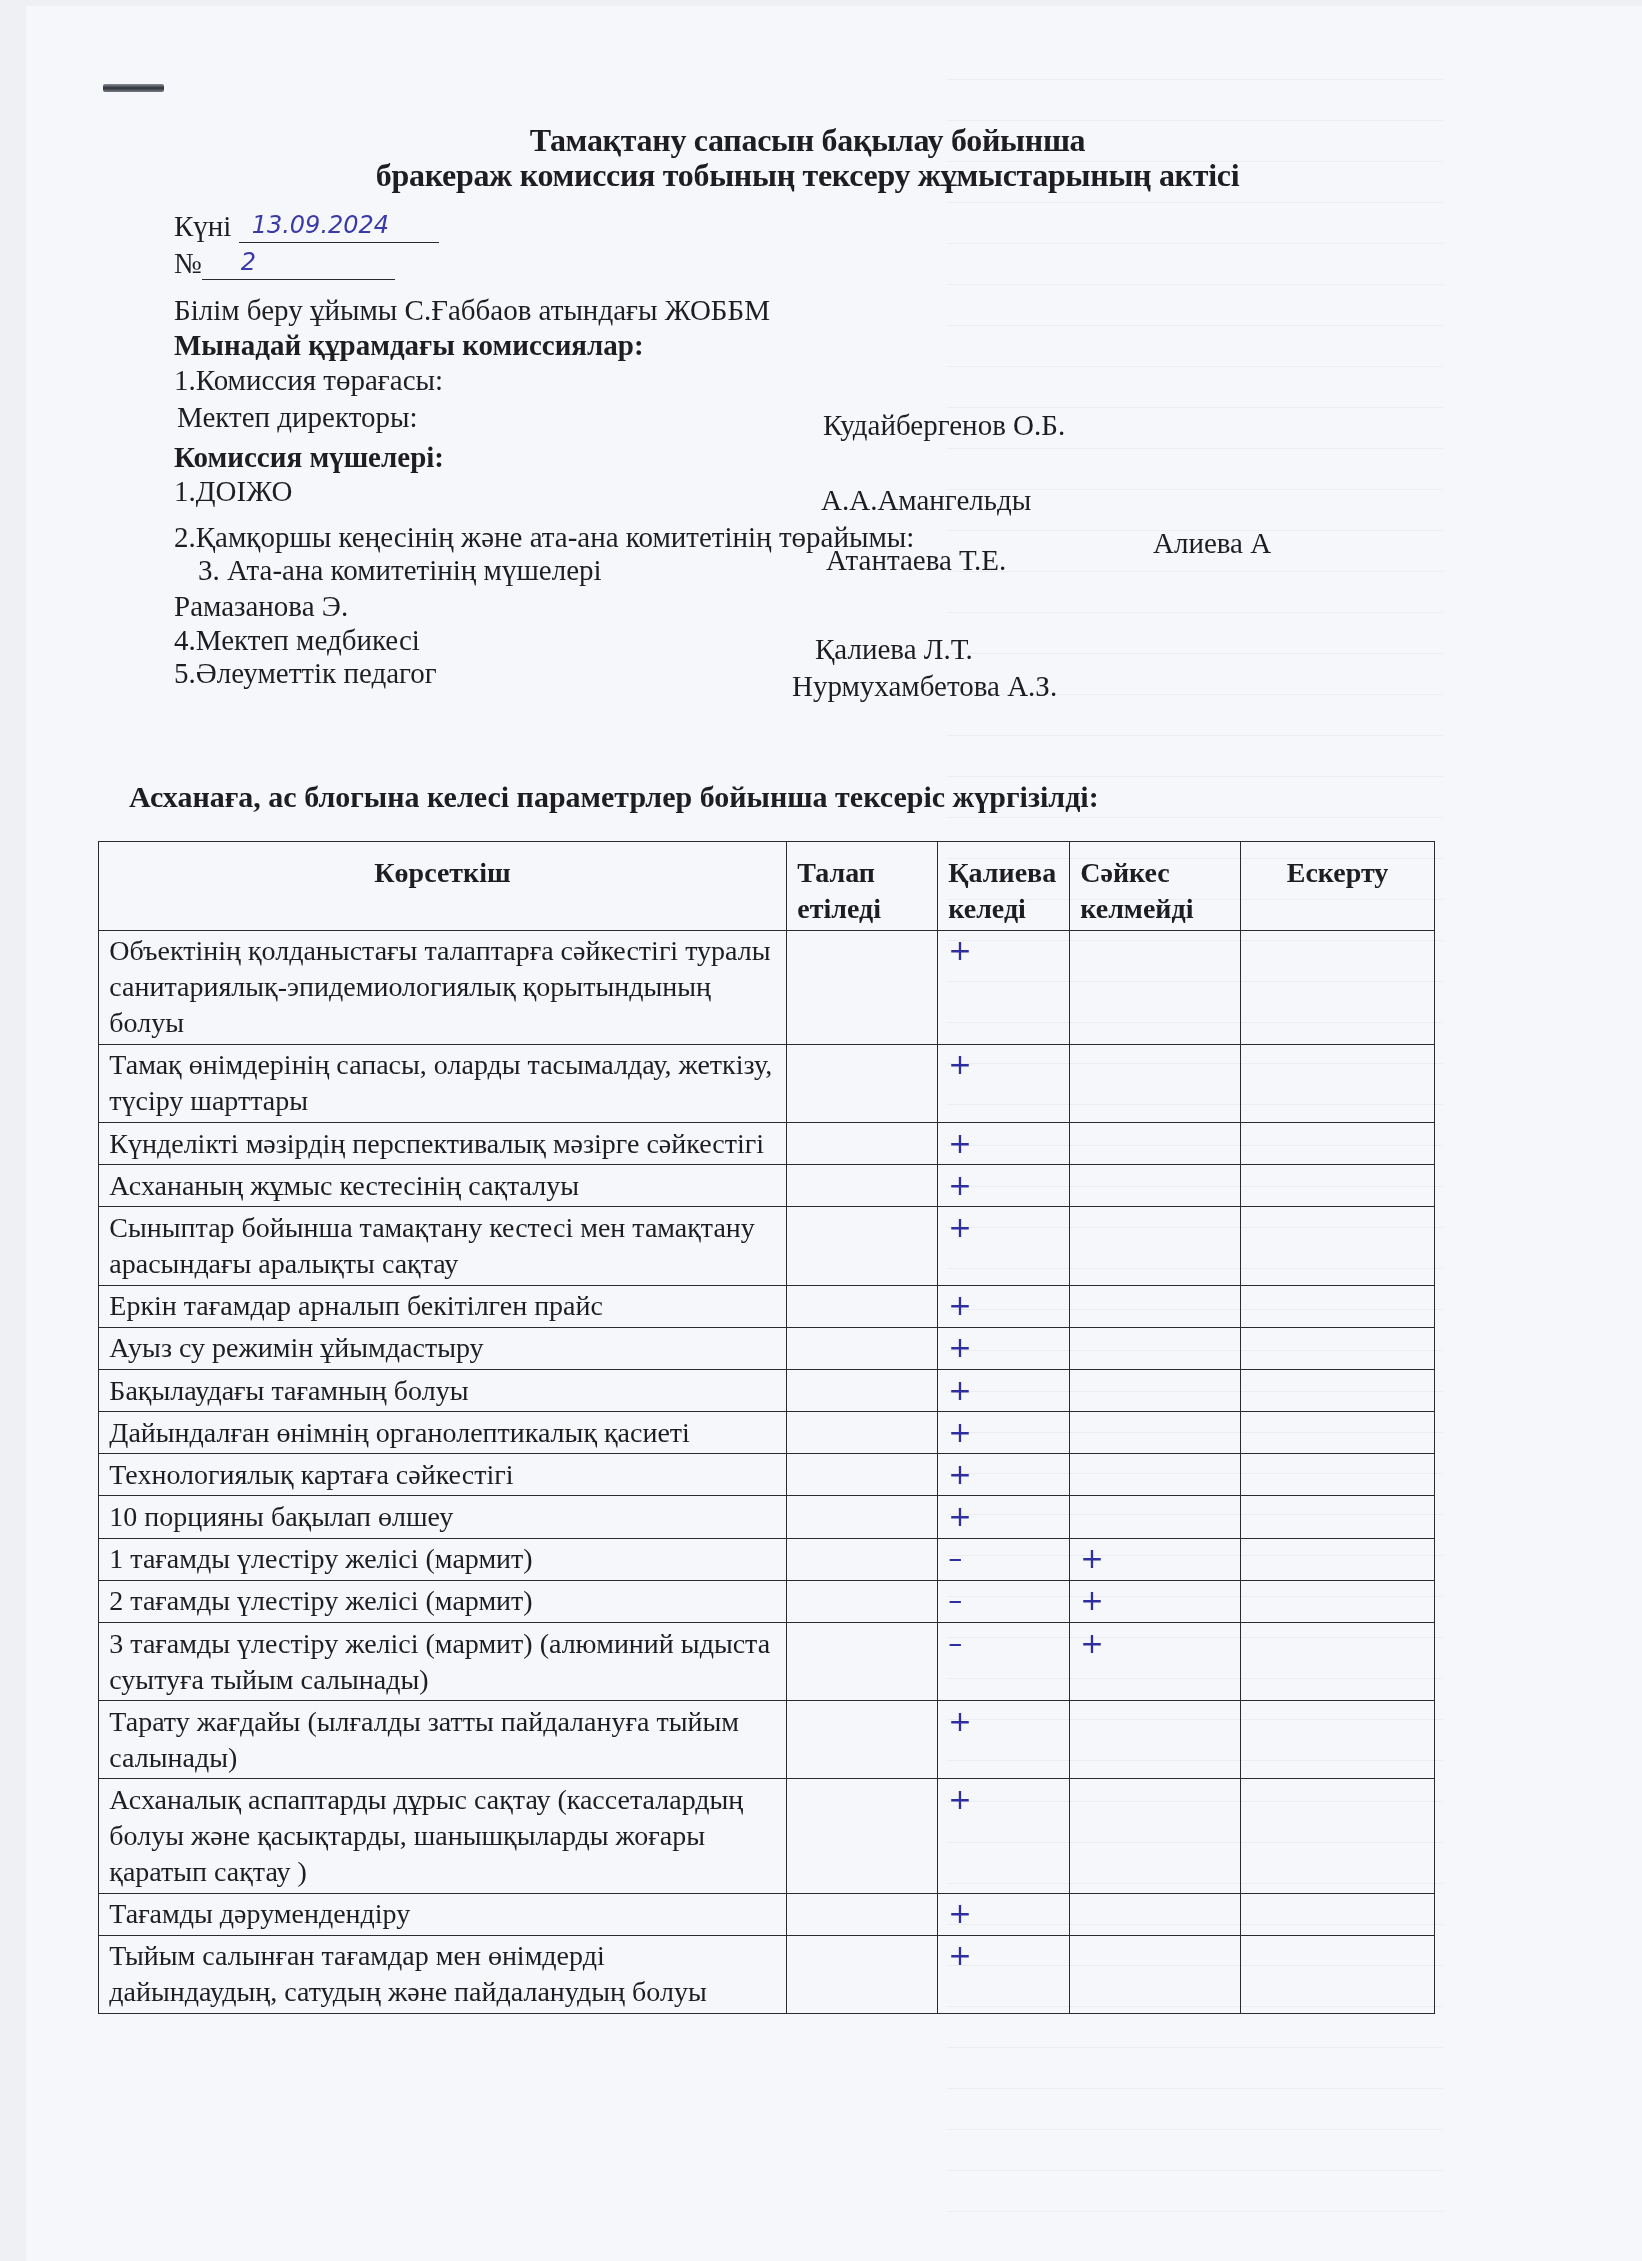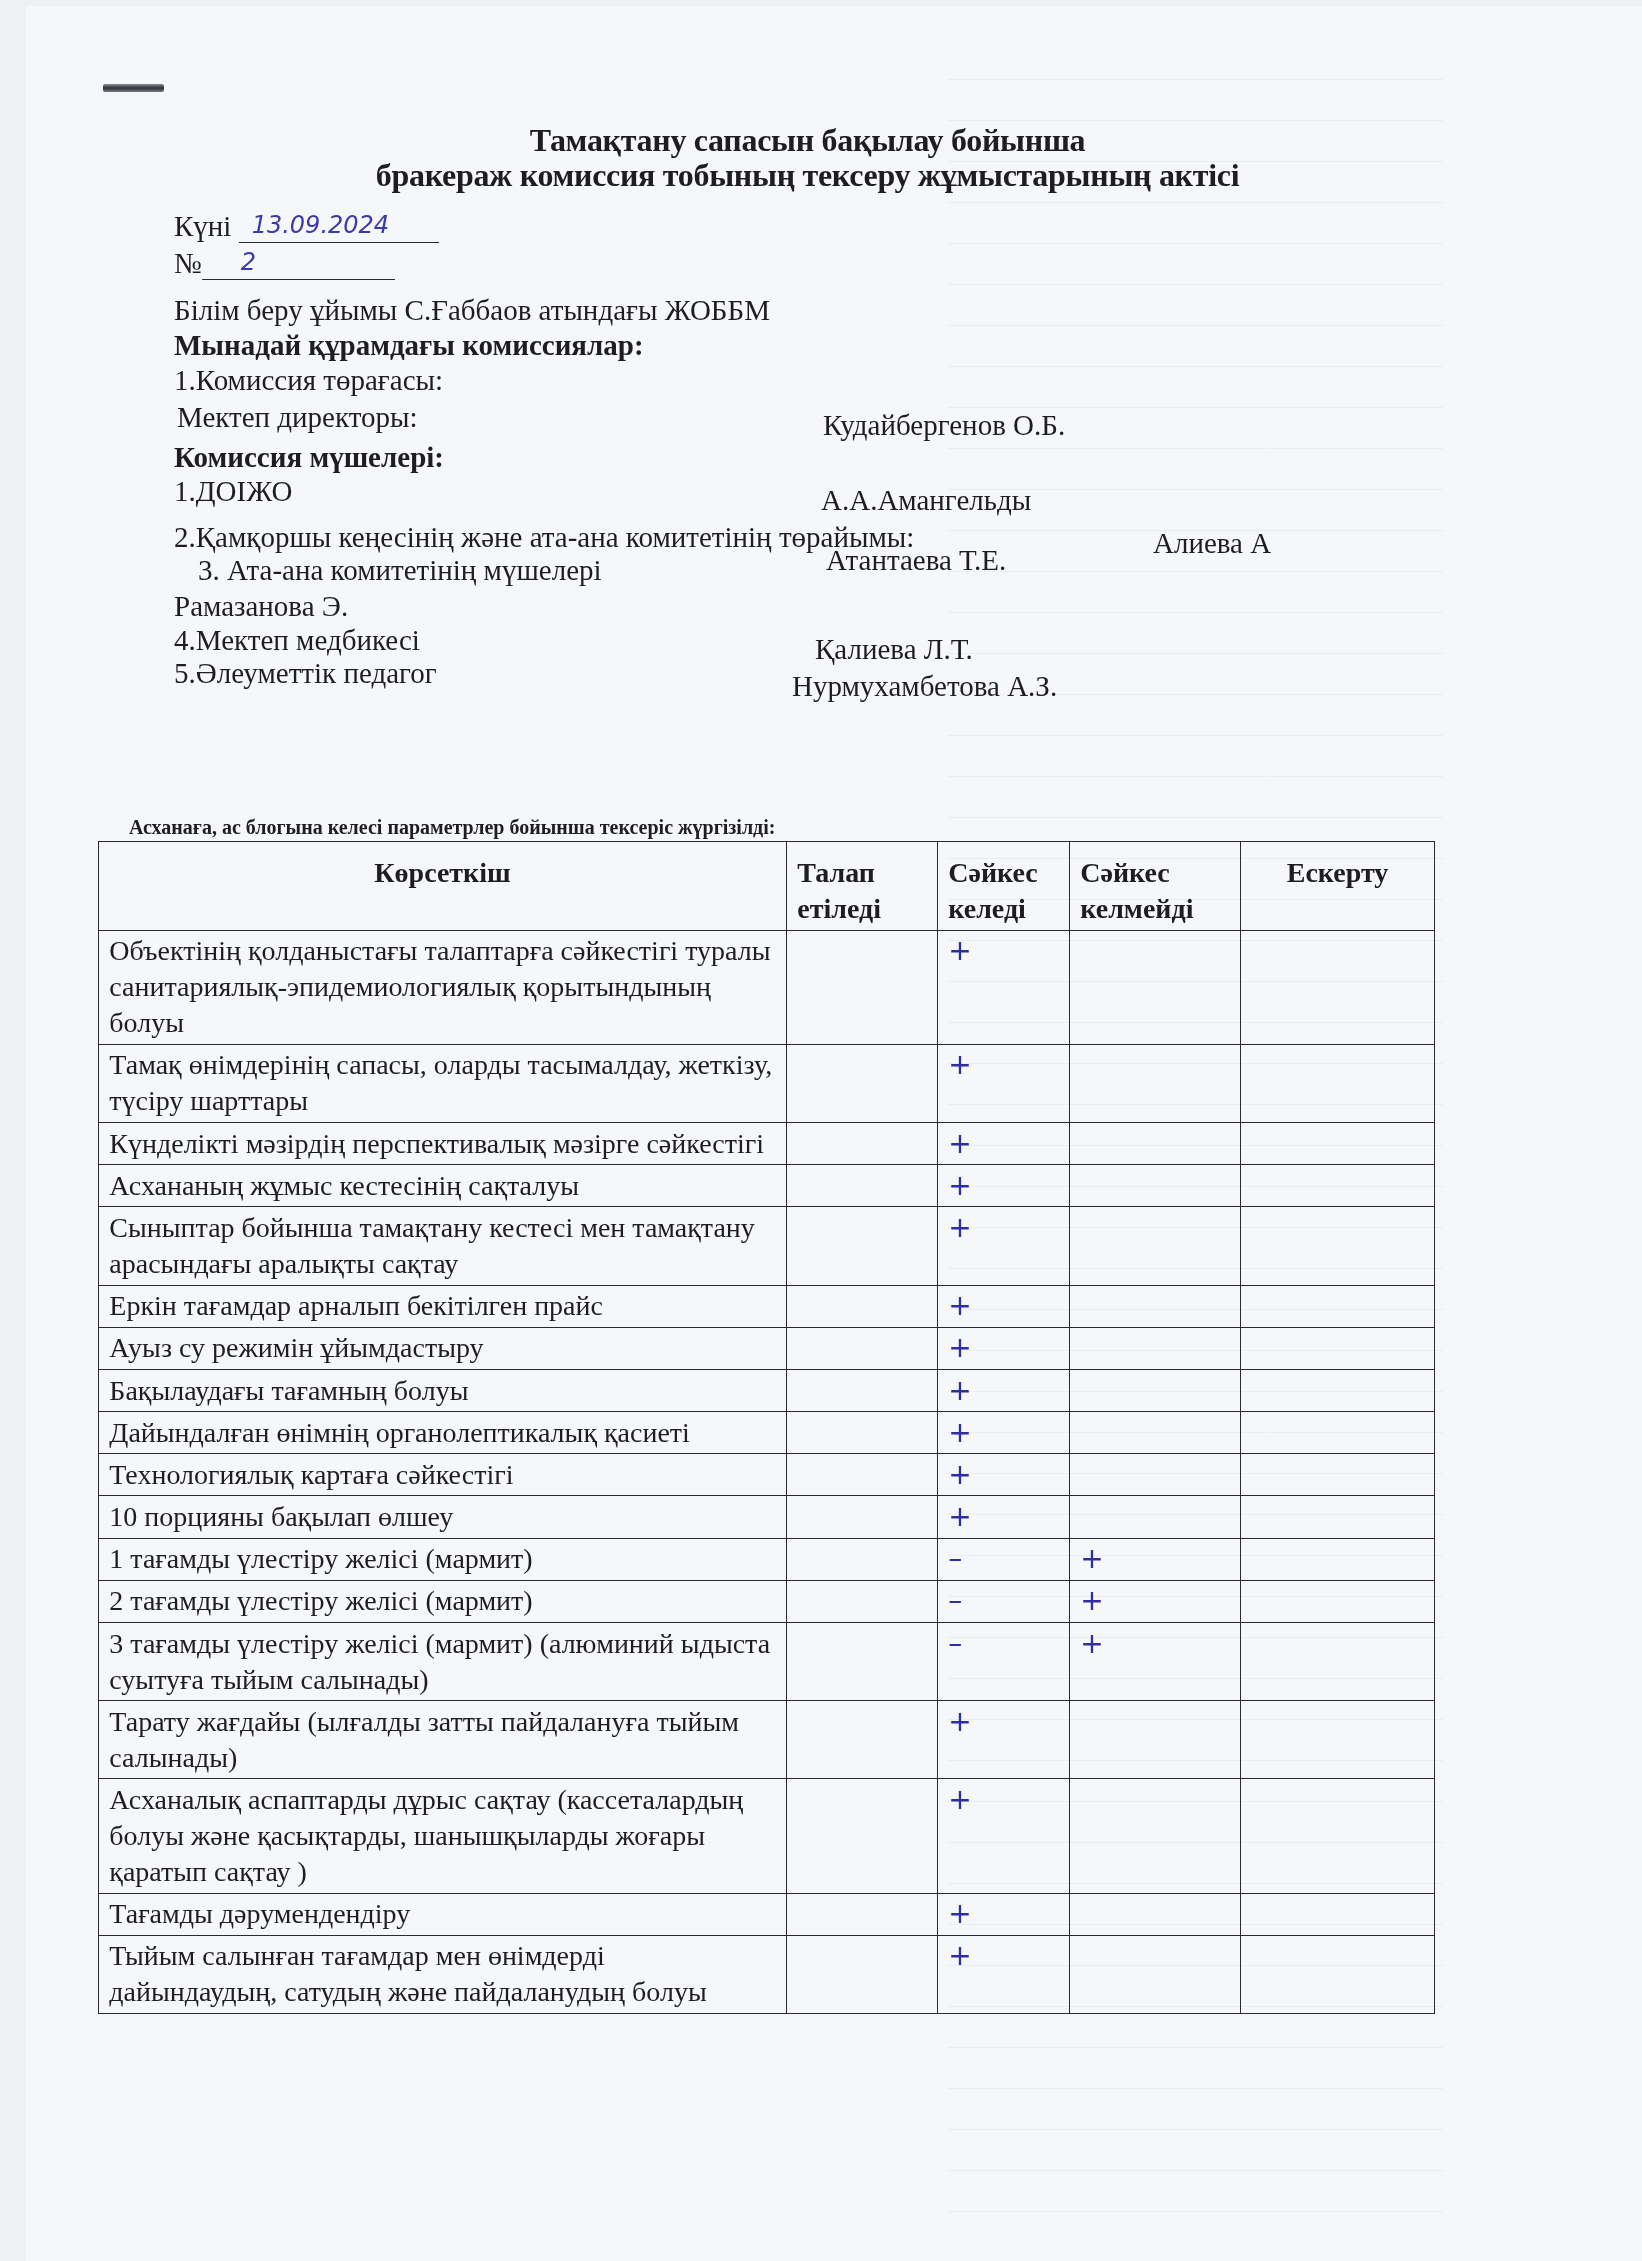--- a/index.html
+++ b/index.html
@@ -29,23 +29,22 @@
   }
   .bold { font-weight: bold; }
   .hand {
     font-family: "DejaVu Sans", sans-serif; color: #3a3aa8; font-style: italic;
     font-size: 24px;
   }
   .uline {
     display: inline-block; border-bottom: 1.9px solid #2a2a2a; vertical-align: bottom;
   }
   .section-heading {
-    position: absolute; left: 129px; top: 780px; font-size: 20px; font-weight: bold;
+    position: absolute; left: 129px; top: 780px; font-size: 30px; font-weight: bold;
     white-space: nowrap;
-    margin-top: 36px;
   }
   table.checklist {
     position: absolute; left: 98px; top: 841px; width: 1336px;
     border-collapse: collapse; table-layout: fixed;
   }
   table.checklist td, table.checklist th {
     border: 1.9px solid #2b2b2b; border-left-width: 1.3px; border-right-width: 1.3px;
     font-size: 28px; line-height: 36px; padding: 2.6px 10.3px; vertical-align: top;
     text-align: left;
   }
@@ -109,21 +108,21 @@
       <col class="c1">
       <col class="c2">
       <col class="c3">
       <col class="c4">
       <col class="c5">
     </colgroup>
   <thead>
     <tr>
       <th class="center">Көрсеткіш</th>
       <th>Талап етіледі</th>
-      <th>Сәйкес келеді</th>
+      <th>Қалиева келеді</th>
       <th>Сәйкес келмейді</th>
       <th class="center">Ескерту</th>
     </tr>
   </thead>
   <tbody id="rows">
       <tr>
         <td>Объектінің қолданыстағы талаптарға сәйкестігі туралы санитариялық-эпидемиологиялық қорытындының болуы</td>
         <td class="mark"></td>
         <td class="mark">+</td>
         <td class="mark"></td>

